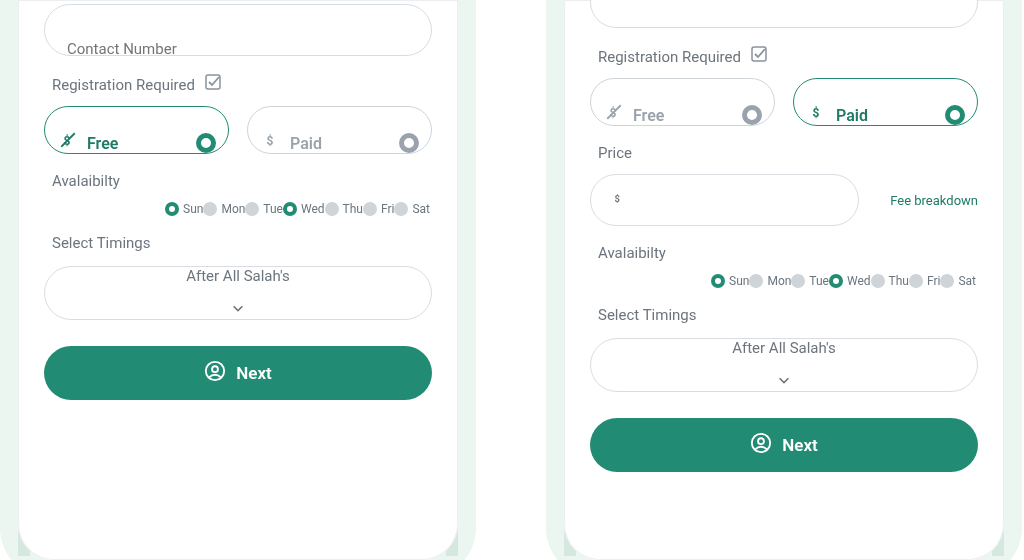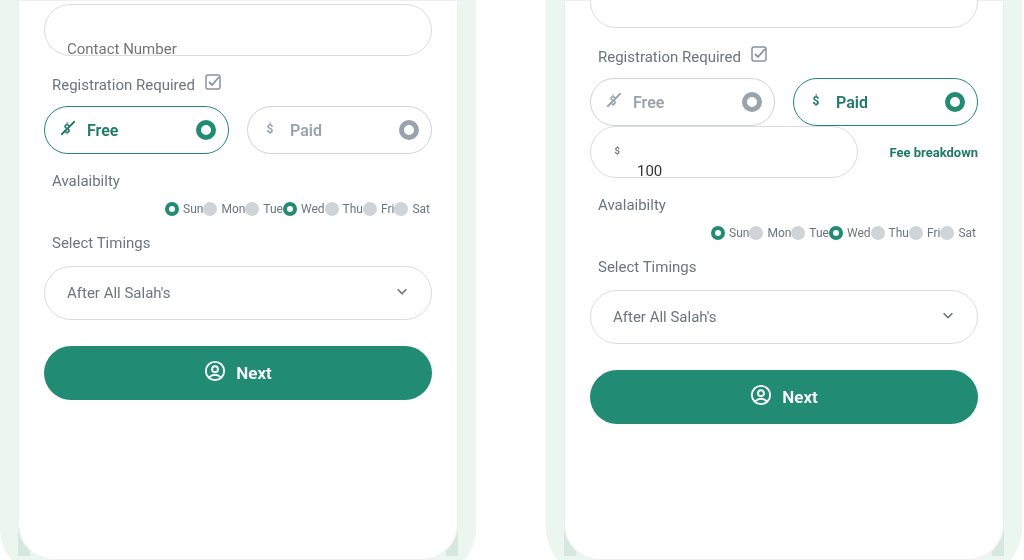--- a/index.html
+++ b/index.html
@@ -52,21 +52,21 @@
     display:flex;align-items:center;padding:0 20px;color:var(--grey);
     font-size:15px;background:#fff;
   }
   .field input{border:none;outline:none;font-size:15px;color:#333;width:100%;background:transparent;margin-top:38px;}
 
   .label{color:var(--txt);font-size:15px;margin:18px 0 12px 8px;display:flex;align-items:flex-end;gap:10px;}
 
   
   .choice-row{display:flex;gap:18px;}
   .chip{
-    flex:1;height:48px;border-radius:28px;display:flex;align-items:center;
+    flex:1;height:48px;border-radius:28px;display:flex;align-items:flex-end;
     padding:0 14px 0 14px;font-size:16px;font-weight:600;gap:10px;
     border:1.5px solid var(--grey-light);color:var(--grey);cursor:pointer;
     justify-content:flex-start;position:relative;
   }
   .chip .ring{
     position:absolute;right:12px;width:20px;height:20px;border-radius:50%;
     border:5px solid var(--grey);
   }
   .chip.selected{border-color:var(--teal);color:var(--teal-dark);}
   .chip.selected .ring{border-color:var(--teal);}
@@ -75,36 +75,36 @@
   
   .days{display:flex;justify-content:flex-end;margin:0 2px;}
   .day{display:flex;align-items:center;gap:4px;font-size:12px;color:var(--txt);}
   .dot{width:14px;height:14px;border-radius:50%;background:var(--grey-light);}
   .dot.on{background:#fff;box-shadow:inset 0 0 0 4px var(--teal);}
 
   
   .select{
     height:54px;border:1px solid var(--field-outline);border-radius:28px;
     display:flex;align-items:center;justify-content:space-between;
-    padding:0 22px;color:var(--txt);font-size:15px;margin-top:14px;cursor:pointer;
+    padding:0 22px;color:var(--txt);font-size:15px;margin-top:14px;cursor:pointer;flex-direction:column;
   }
   .chevron{width:14px;height:14px;}
 
   
   .next-btn{
     margin-top:26px;height:54px;border-radius:28px;background:var(--teal);
     color:#fff;display:flex;align-items:center;justify-content:center;gap:10px;
     font-size:17px;font-weight:600;cursor:pointer;
   }
   .next-btn svg{width:22px;height:22px;}
 
   
   .price-row{display:flex;align-items:center;gap:14px;}
   .price-row .field{flex:1;}
-  .fee-link{color:var(--teal-dark);font-weight:700;font-size:13px;white-space:nowrap;cursor:pointer;padding-left:17px;}
+  .fee-link{color:var(--teal-dark);font-weight:400;font-size:13px;white-space:nowrap;cursor:pointer;padding-left:17px;}
 
   
   .arrow{position:absolute;pointer-events:none;}
   .arrow svg{width:100%;height:100%;}
   .arrow1{left:-12px;top:62px;width:100px;height:70px;}
   .arrow2{left:678px;top:144px;width:100px;height:48px;transform:scaleX(-1);}
 
   
   .screenB .label:first-of-type{margin-top:14px;}
 </style>
@@ -275,28 +275,28 @@
           <span>
             <svg viewBox="0 0 24 24">
                   <text x="6" y="18" font-size="16" font-weight="700" fill="currentColor">$</text>
                 </svg>
           </span>
           <span>Paid</span>
           <span class="ring"></span>
         </div>
       </div>
 
+      <div class="label">Price</div>
       <div class="price-row">
         <div class="field">
           <span style="margin-right:10px;color:#6c757d;">
             <svg width="14" height="14" viewBox="0 0 24 24">
                   <text x="6" y="18" font-size="16" font-weight="700" fill="currentColor">$</text>
                 </svg>
           </span>
-          <input style="color: rgb(51, 51, 51);" value="100">
         </div>
         <span class="fee-link">Fee breakdown</span>
       </div>
 
       <div class="label">Avalaibilty</div>
       <div class="days">
             <div class="day">
               <span class="dot on"></span>
               <span>Sun</span>
             </div>

